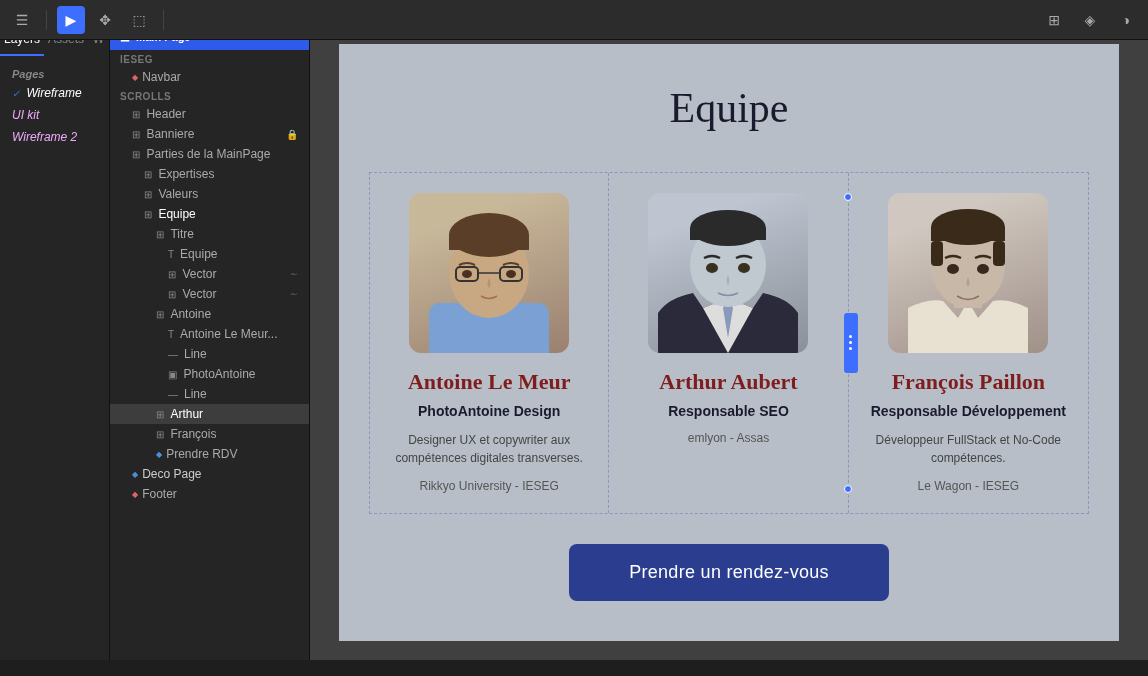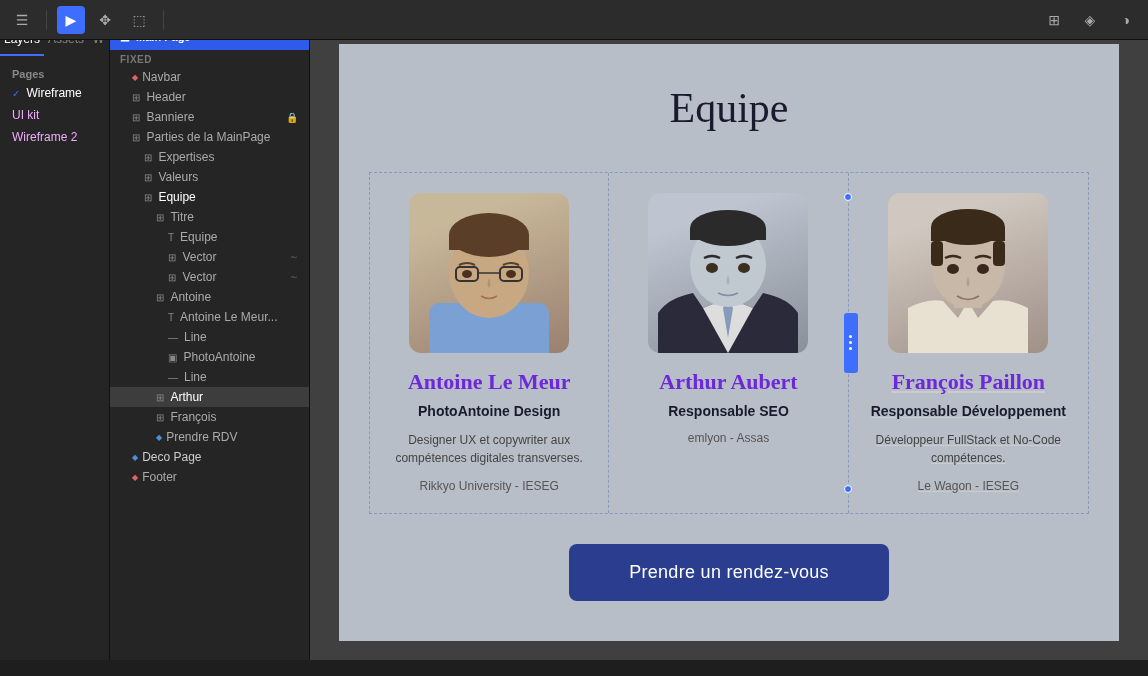--- a/index.html
+++ b/index.html
@@ -29,21 +29,21 @@
       display: flex; flex-direction: column;
     }
     .left-tab-row { display: flex; }
     .left-tab {
       flex: 1; padding: 8px 4px; text-align: center; font-size: 12px;
       color: #888; cursor: pointer; border-bottom: 2px solid transparent;
     }
     .left-tab.active { color: #fff; border-bottom: 2px solid #3d6eff; }
 
     
-    .pages-panel { padding: 8px 0; }
+    .pages-panel { padding: 8px 0; font-style: italic; }
     .pages-label { font-size: 11px; color: #888; padding: 4px 12px 2px; font-weight: 600; }
     .page-item {
       display: flex; align-items: center; padding: 4px 12px; font-size: 12px;
       color: #f0abfc; cursor: pointer; gap: 6px;
     }
     .page-item.active { color: #fff; }
     .page-item .check { color: #3d6eff; font-size: 10px; }
 
     
     .layer-panel {
@@ -87,26 +87,26 @@
       margin-bottom: 40px; font-family: Georgia, serif;
     }
     .team-grid {
       display: grid; grid-template-columns: repeat(3, 1fr); gap: 0;
       border: 1px dashed #8899bb;
     }
     .team-card {
       padding: 20px; text-align: center;
       border-right: 1px dashed #8899bb;
     }
-    .team-card:last-child { border-right: none; text-decoration: underline; }
+    .team-card:last-child { border-right: none; }
     .team-photo {
       width: 160px; height: 160px; border-radius: 12px; margin: 0 auto 16px;
       overflow: hidden; background: #ccc;
     }
-    .person-name { font-size: 22px; font-weight: 700; color: #6d28d9; margin-bottom: 8px; font-family: Georgia, serif; }
+    .person-name { font-size: 22px; font-weight: 700; color: #7f1d1d; margin-bottom: 8px; font-family: Georgia, serif; }
     .person-role { font-size: 14px; font-weight: 700; color: #1a1a2e; margin-bottom: 12px; }
     .person-desc { font-size: 12px; color: #444; line-height: 1.5; margin-bottom: 12px; text-align: center; }
     .person-school { font-size: 12px; color: #555; }
     .cta-section { text-align: center; margin-top: 30px; }
     .cta-button {
       background: #2a3d8f; color: #fff; border: none; border-radius: 8px;
       padding: 18px 60px; font-size: 18px; cursor: pointer; font-weight: 500;
       letter-spacing: 0.3px;
     }
 
@@ -169,27 +169,28 @@
     </div>
   </div>
 
   <div class="layer-panel">
 
     <div class="layer-section-header">
       <span style="font-size:12px;">⊞</span>
       <span>Main Page</span>
     </div>
 
-    <div class="section-label">FIXED</div>
+    <div class="section-label">IESEG</div>
 
     <div class="layer-item layer-indent-1">
       <span class="diamond-icon">◆</span>
       <span>Navbar</span>
     </div>
 
+    <div class="section-label">SCROLLS</div>
 
     <div class="layer-item layer-indent-1">
       <span class="layer-icon">⊞</span>
       <span>Header</span>
     </div>
     <div class="layer-item layer-indent-1">
       <span class="layer-icon">⊞</span>
       <span>Banniere</span>
       <span class="layer-lock">🔒</span>
     </div>

